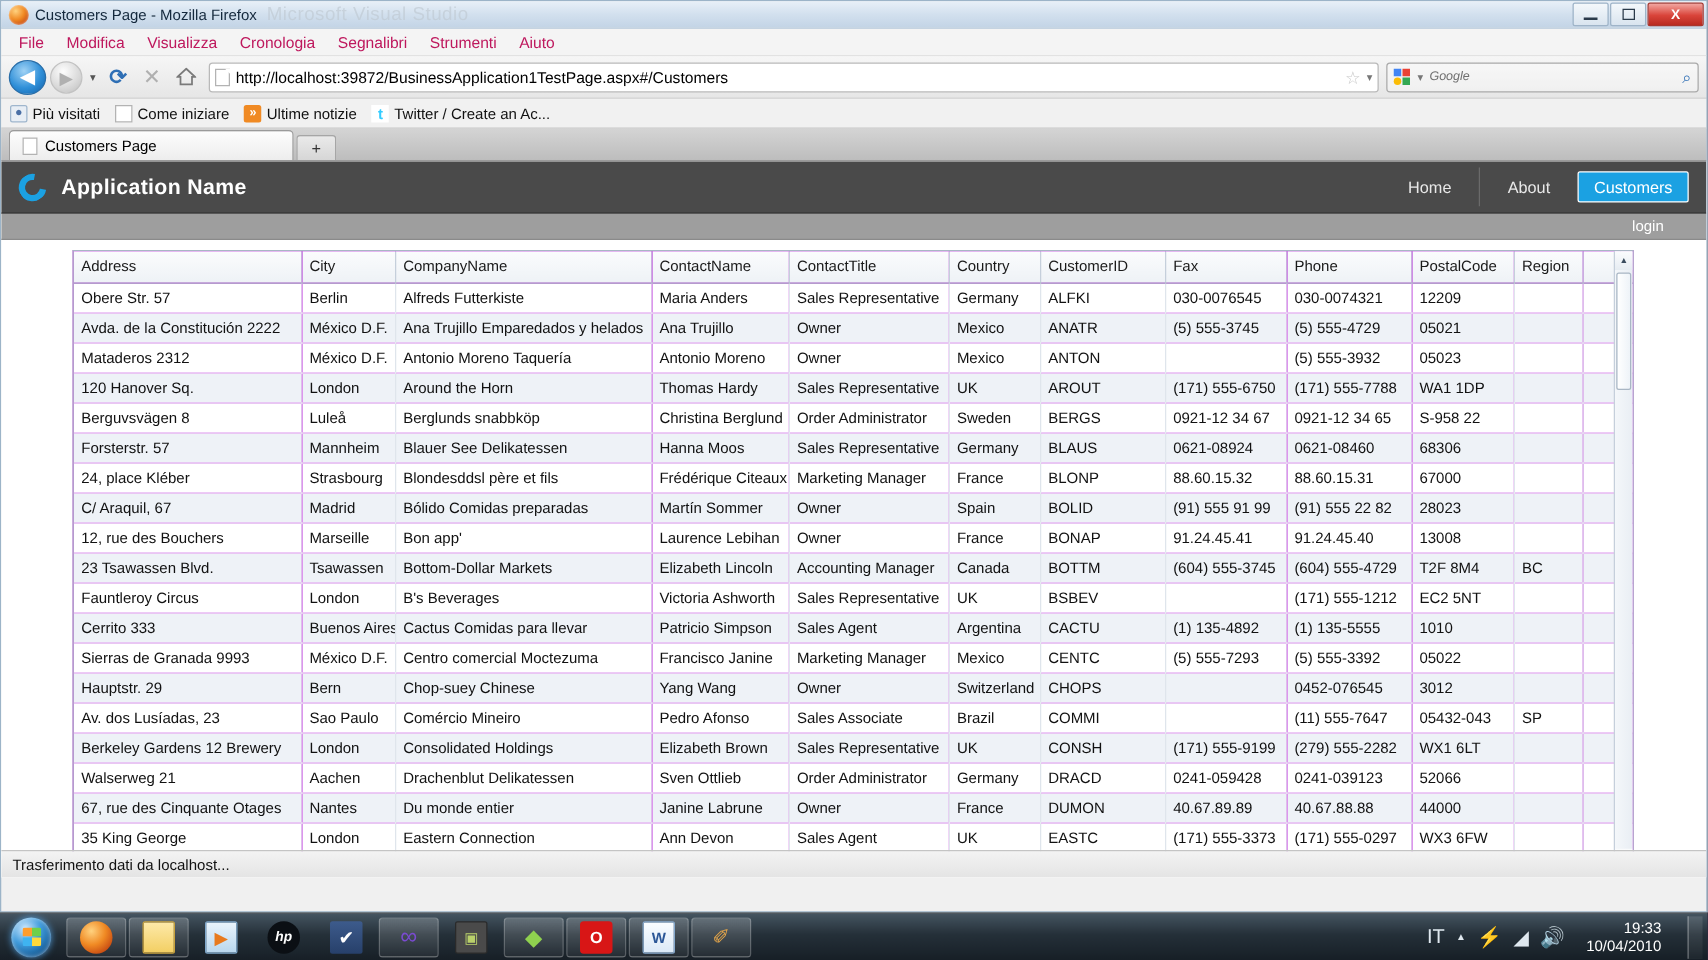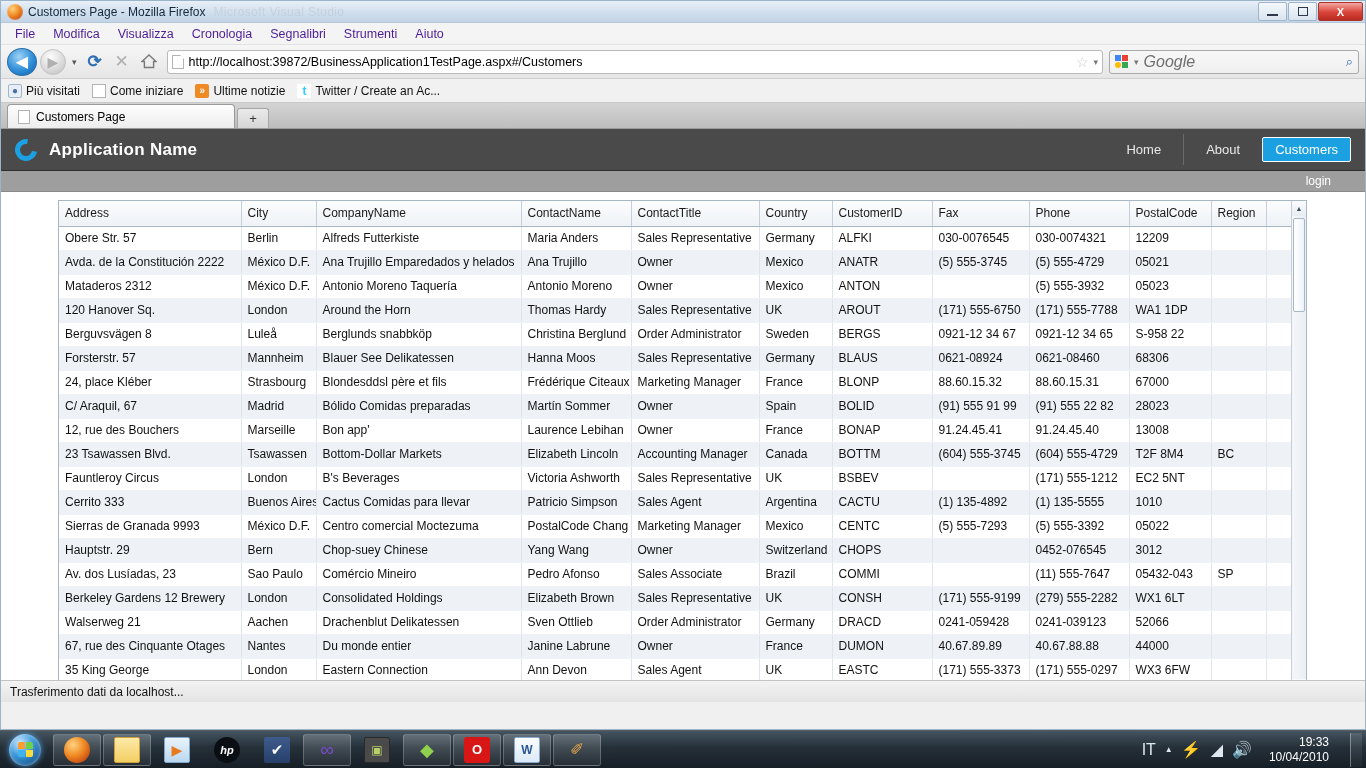--- a/index.html
+++ b/index.html
@@ -34,21 +34,21 @@
   .titlebar .ffico {
     width: 16px; height: 16px; margin: 0 5px 0 6px; flex: 0 0 auto;
     border-radius: 50%;
     background: radial-gradient(circle at 35% 30%, #ffd27f 0%, #f08a24 45%, #c74a12 80%, #7a2a06 100%);
     box-shadow: inset 0 0 2px rgba(255,255,255,.7);
   }
   .titlebar .ttl {
     font-size: 12px; color: #14283c; white-space: nowrap;
   }
   .titlebar .ghost {
-    font-size: 12px; color: #bfc9d2; margin-left: 8px;
+    font-size: 15px; color: #bfc9d2; margin-left: 8px;
     letter-spacing: .4px; opacity: .65;
   }
   .wbtns { position: absolute; right: 2px; top: 1px; display: flex; gap: 1px; }
   .wbtn {
     width: 29px; height: 19px;
     border: 1px solid #9fb4c8;
     background: linear-gradient(to bottom, #f4f8fb, #d9e4ef);
     display: flex; align-items: center; justify-content: center;
     font-size: 11px; color: #2a3a4a; border-radius: 2px;
   }
@@ -60,21 +60,21 @@
   .wbtn .minglyph { display:block; width:11px; height:2px; background:#2a3a4a; margin-top:6px; }
   .wbtn .maxglyph { display:block; width:10px; height:9px; border:1.5px solid #2a3a4a; }
 
   
   .menubar {
     height: 22px; background: #f4f4f4;
     border-bottom: 1px solid #e2e2e2;
     display: flex; align-items: center; padding-left: 6px; gap: 2px;
   }
   .menubar .mi {
-    padding: 3px 8px; font-size: 12.5px; color: #4c1d95; white-space: nowrap;
+    padding: 3px 8px; font-size: 12.5px; color: #be185d; white-space: nowrap;
   }
 
   
   .navbar {
     height: 34px;
     background: linear-gradient(to bottom, #f6f6f6, #e6e6e6);
     border-bottom: 1px solid #cfcfcf;
     display: flex; align-items: center; padding: 0 6px; gap: 3px;
     position: relative;
   }
@@ -127,21 +127,21 @@
     border: 1px solid #a9a9a9; border-radius: 3px;
     display: flex; align-items: center; padding: 0 5px; gap: 5px;
   }
   .gicon { width: 14px; height: 14px; position: relative; flex: 0 0 auto; }
   .gicon i { position: absolute; width: 6px; height: 6px; display: block; }
   .gicon .g1 { background: #4285f4; left: 0; top: 0; }
   .gicon .g2 { background: #ea4335; left: 7px; top: 0; }
   .gicon .g3 { background: #fbbc05; left: 0; top: 7px; border-radius: 50%; }
   .gicon .g4 { background: #34a853; left: 7px; top: 7px; }
   .searchbar .sdrop { color: #777; font-size: 9px; }
-  .searchbar .sph { font-size: 16px; color: #6f6f6f; font-style: italic; }
+  .searchbar .sph { font-size: 10px; color: #6f6f6f; font-style: italic; }
   .searchbar .smag { margin-left: auto; color: #2f6fb5; font-size: 13px; }
 
   
   .bookmarks {
     height: 24px; background: #f1f1f1;
     border-bottom: 1px solid #c8c8c8;
     display: flex; align-items: center; padding-left: 7px; gap: 12px;
   }
   .bm { display: flex; align-items: center; gap: 4px; font-size: 12px; color: #111; white-space: nowrap; }
   .bm .bico { width: 14px; height: 14px; flex: 0 0 auto; display:flex; align-items:center; justify-content:center; font-size:10px; }
@@ -641,21 +641,21 @@
                   <td>(1) 135-5555</td>
                   <td>1010</td>
                   <td></td>
                   <td></td>
                   <td></td>
                 </tr>
                 <tr class="even">
                   <td>Sierras de Granada 9993</td>
                   <td>México D.F.</td>
                   <td>Centro comercial Moctezuma</td>
-                  <td>PostalCode Chang</td>
+                  <td>Francisco Janine</td>
                   <td>Marketing Manager</td>
                   <td>Mexico</td>
                   <td>CENTC</td>
                   <td>(5) 555-7293</td>
                   <td>(5) 555-3392</td>
                   <td>05022</td>
                   <td></td>
                   <td></td>
                   <td></td>
                 </tr>

